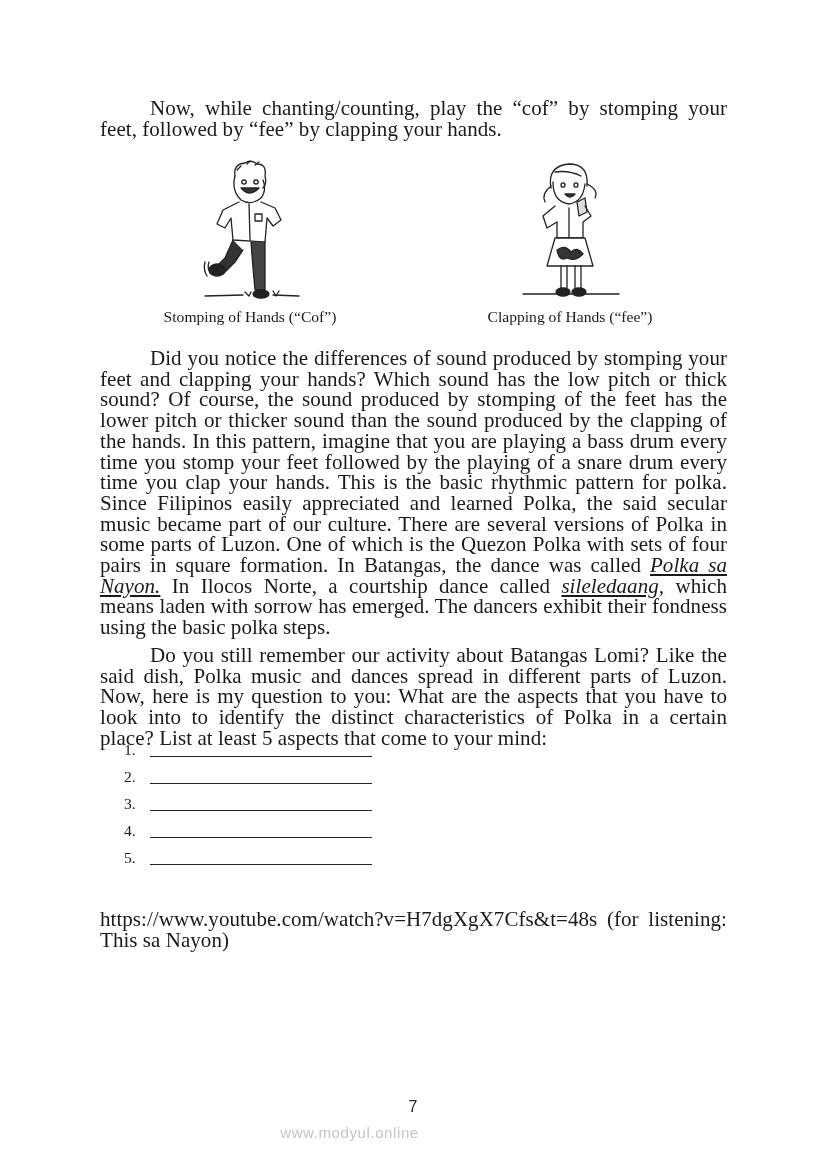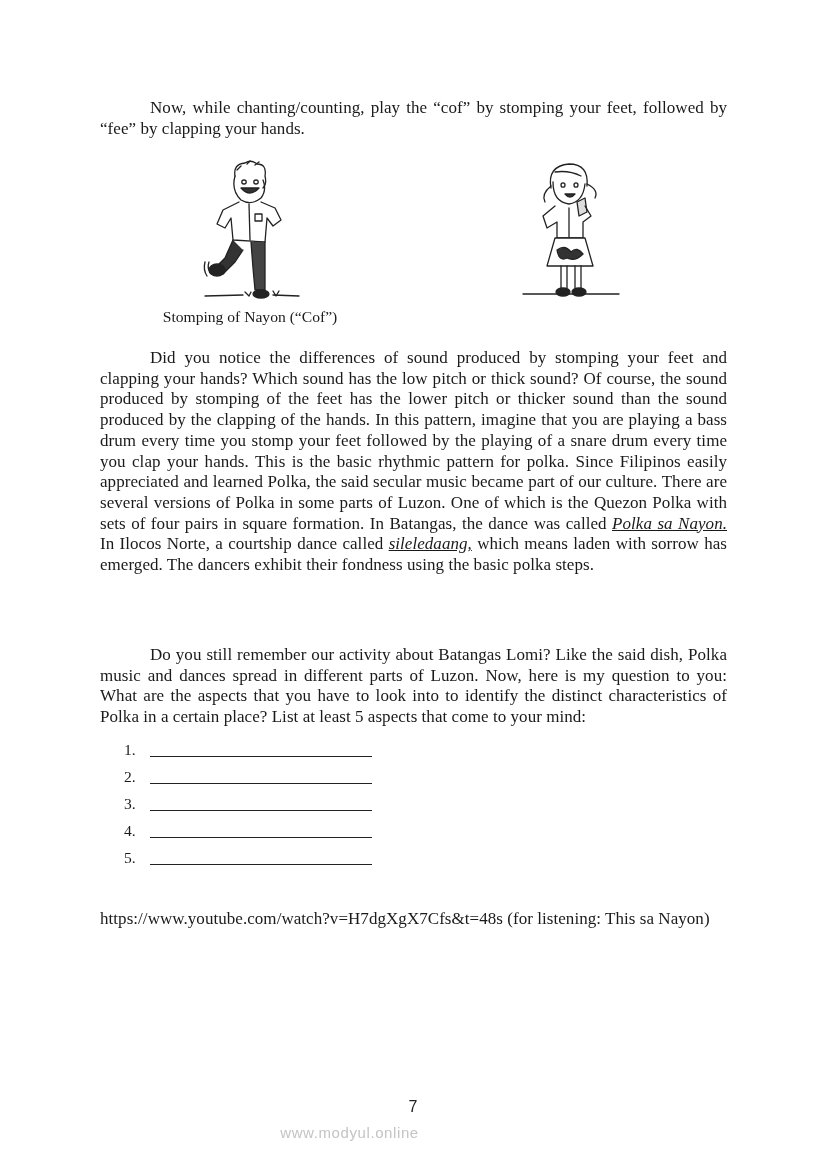--- a/index.html
+++ b/index.html
@@ -4,21 +4,21 @@
 <style>
   html, body { margin: 0; padding: 0; background: #ffffff; }
   body {
     width: 826px; height: 1169px; position: relative; overflow: hidden;
     font-family: "DejaVu Serif", "Liberation Serif", serif;
     color: #1a1a1a;
   }
   .page { position: absolute; left: 100px; top: 0; width: 627px; }
   .para {
     font-family: "Liberation Serif", "DejaVu Serif", serif;
-    font-size: 17px; line-height: 20.7px;
+    font-size: 21px; line-height: 20.7px;
     text-align: justify; margin: 0;
     letter-spacing: 0.05px;
   }
   .indent { text-indent: 50px; }
   #p1 { position: absolute; top: 98px; left: 0; width: 627px; }
   .figs { position: absolute; top: 158px; left: 0; width: 627px; height: 175px; }
   .fig { position: absolute; top: 0; text-align: center; }
   .fig svg { display: block; margin: 0 auto; }
   .caption {
     font-family: "Liberation Serif", "DejaVu Serif", serif;
@@ -78,21 +78,21 @@
           <ellipse cx="66" cy="136" rx="8" ry="4" fill="#222"></ellipse>
 
           <path d="M10 104 Q8 112 12 118"></path>
           <path d="M14 104 Q12 110 15 114"></path>
 
           <path d="M10 138 L48 137"></path>
           <path d="M78 137 L104 138"></path>
           <path d="M50 134 L54 138 L56 134 M78 133 L81 138 L84 133"></path>
         </g>
       </svg>
-      <div class="caption">Stomping of Nayon (“Cof”)</div>
+      <div class="caption">Stomping of Hands (“Cof”)</div>
     </div>
 
     <div class="fig" id="fig-right">
       <svg width="110" height="145" viewBox="0 0 110 145">
         <g fill="none" stroke="#222" stroke-width="1.3" stroke-linecap="round" stroke-linejoin="round">
 
           <path d="M36 30 Q32 8 54 6 Q74 6 72 28"></path>
           <path d="M36 28 Q26 36 30 44 M72 26 Q84 32 80 40"></path>
           <path d="M40 14 Q54 12 66 18"></path>
 
@@ -110,20 +110,21 @@
           <path d="M42 92 Q50 86 56 94 Q62 88 68 96 Q60 104 52 100 Q44 104 42 92 Z" fill="#333"></path>
 
           <path d="M46 108 L46 130 M52 108 L52 130 M60 108 L60 130 M66 108 L66 130"></path>
 
           <ellipse cx="48" cy="134" rx="7" ry="4" fill="#222"></ellipse>
           <ellipse cx="64" cy="134" rx="7" ry="4" fill="#222"></ellipse>
 
           <path d="M8 136 L104 136"></path>
         </g>
       </svg>
+      <div class="caption">Clapping of Hands (“fee”)</div>
     </div>
   </div>
 
   <p id="p2" class="para indent"><span>Did you notice the differences of sound produced by stomping your feet and clapping your hands? Which sound has the low pitch or thick sound? Of course, the sound produced by stomping of the feet has the lower pitch or thicker sound than the sound produced by the clapping of the hands. In this pattern, imagine that you are playing a bass drum every time you stomp your feet followed by the playing of a snare drum every time you clap your hands. This is the basic rhythmic pattern for polka. Since Filipinos easily appreciated and learned Polka, the said secular music became part of our culture. There are several versions of Polka in some parts of Luzon. One of which is the Quezon Polka with sets of four pairs in square formation. In Batangas, the dance was called </span><em>Polka sa Nayon.</em><span> In Ilocos Norte, a courtship dance called </span><em>sileledaang,</em><span> which means laden with sorrow has emerged. The dancers exhibit their fondness using the basic polka steps.</span></p>
 
   <p id="p3" class="para indent">Do you still remember our activity about Batangas Lomi? Like the said dish, Polka music and dances spread in different parts of Luzon. Now, here is my question to you: What are the aspects that you have to look into to identify the distinct characteristics of Polka in a certain place? List at least 5 aspects that come to your mind:</p>
 
   <div class="list">
     <div class="list-item">
       <span class="num">1.</span>

